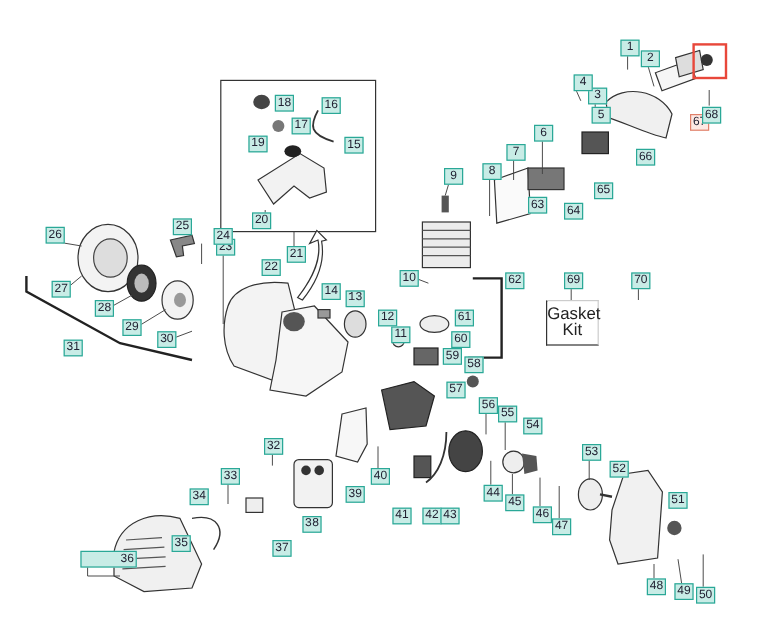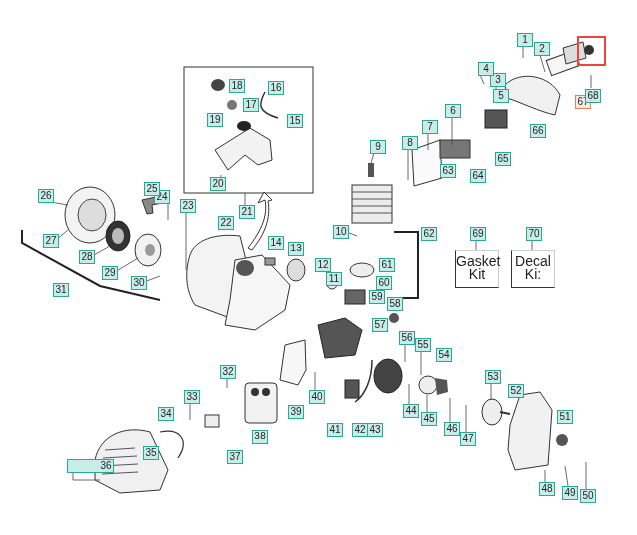--- a/index.html
+++ b/index.html
@@ -155,24 +155,20 @@
       <line x1="591" y1="75" x2="591" y2="88"></line>
     </g>
   </svg>
 
   <div class="highlight-box" style="left:577px;top:36px;width:25px;height:26px;"></div>
 
   <div class="kit-box" style="left:455px;top:250px;">
     <div>Gasket</div>
     <div>Kit</div>
   </div>
-  <div class="kit-box" style="left:511px;top:250px;">
-    <div>Decal</div>
-    <div>Ki:</div>
-  </div>
 
   <div id="callouts">
       <div class="callout" style="left: 517px; top: 33px;">1</div>
       <div class="callout" style="left: 534px; top: 42px;">2</div>
       <div class="callout" style="left: 490px; top: 73px;">3</div>
       <div class="callout" style="left: 478px; top: 62px;">4</div>
       <div class="callout" style="left: 493px; top: 89px;">5</div>
       <div class="callout" style="left: 445px; top: 104px;">6</div>
       <div class="callout" style="left: 422px; top: 120px;">7</div>
       <div class="callout" style="left: 402px; top: 136px;">8</div>
@@ -184,21 +180,21 @@
       <div class="callout" style="left: 268px; top: 236px;">14</div>
       <div class="callout" style="left: 287px; top: 114px;">15</div>
       <div class="callout" style="left: 268px; top: 81px;">16</div>
       <div class="callout" style="left: 243px; top: 98px;">17</div>
       <div class="callout" style="left: 229px; top: 79px;">18</div>
       <div class="callout" style="left: 207px; top: 113px;">19</div>
       <div class="callout" style="left: 210px; top: 177px;">20</div>
       <div class="callout" style="left: 239px; top: 205px;">21</div>
       <div class="callout" style="left: 218px; top: 216px;">22</div>
       <div class="callout" style="left: 180px; top: 199px;">23</div>
-      <div class="callout" style="left: 154px; top: 190px;">24</div>
+      <div class="callout" style="left: 178px; top: 190px;">24</div>
       <div class="callout" style="left: 144px; top: 182px;">25</div>
       <div class="callout" style="left: 38px; top: 189px;">26</div>
       <div class="callout" style="left: 43px; top: 234px;">27</div>
       <div class="callout" style="left: 79px; top: 250px;">28</div>
       <div class="callout" style="left: 102px; top: 266px;">29</div>
       <div class="callout" style="left: 131px; top: 276px;">30</div>
       <div class="callout" style="left: 53px; top: 283px;">31</div>
       <div class="callout" style="left: 220px; top: 365px;">32</div>
       <div class="callout" style="left: 184px; top: 390px;">33</div>
       <div class="callout" style="left: 158px; top: 407px;">34</div>

